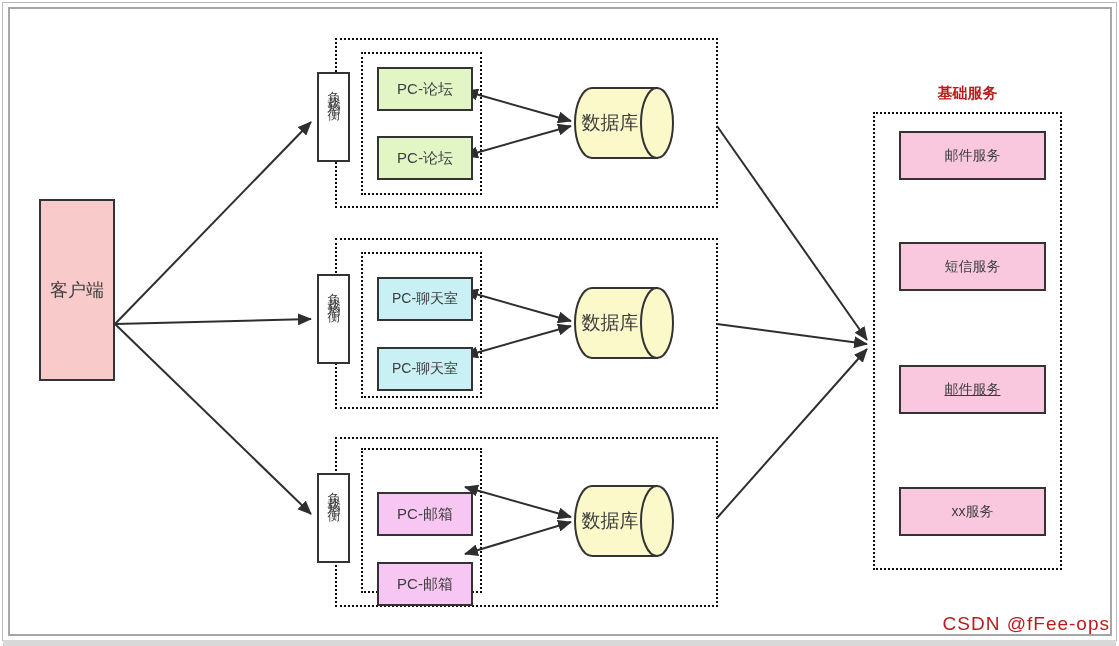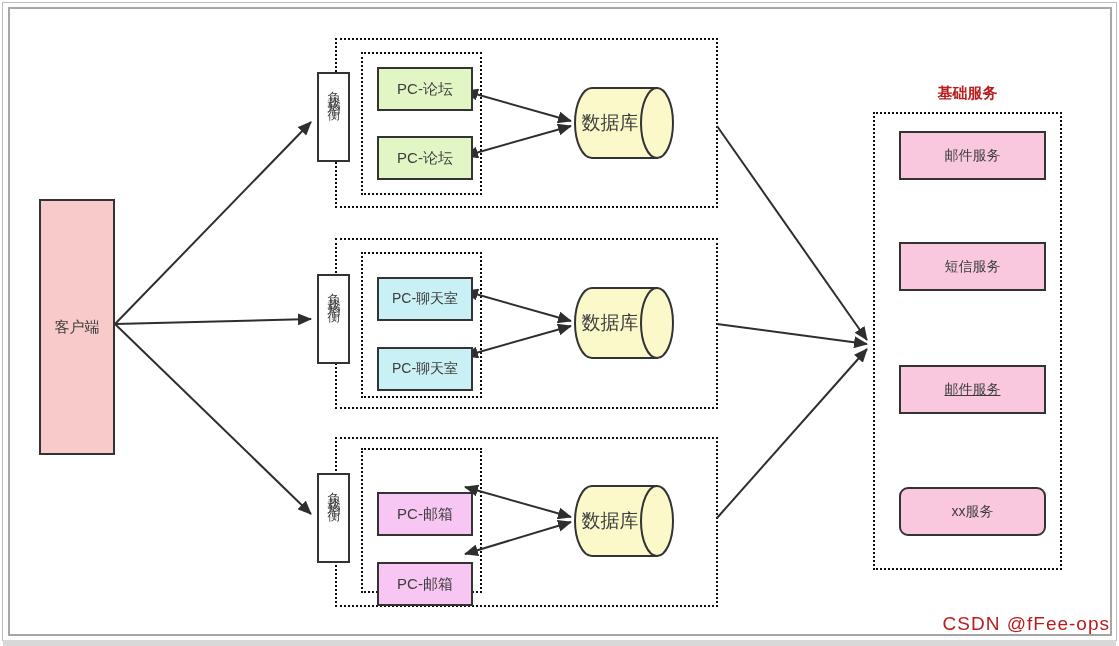--- a/index.html
+++ b/index.html
@@ -16,21 +16,21 @@
   
   svg.overlay{position:absolute;left:0;top:0;z-index:1;}
   .arrow{stroke:#2e2e2e;stroke-width:2;marker-end:url(#arrow);}
   .arrow2{stroke:#2e2e2e;stroke-width:2;marker-start:url(#arrow);marker-end:url(#arrow);}
   .cyl-body,.cyl-cap{fill:#fbf9ca;stroke:#333;stroke-width:2;}
   
   .node{position:absolute;z-index:2;display:flex;align-items:center;justify-content:center;
         border:2px solid #333;box-sizing:border-box;font-size:15px;}
   .dashed{position:absolute;z-index:0;border:2px dotted #0c0c0c;box-sizing:border-box;}
   
-  .client{left:39px;top:199px;width:76px;height:256px;background:#f8cbca;font-size:15px;}
+  .client{left:39px;top:199px;width:76px;height:182px;background:#f8cbca;font-size:18px;}
   
   .lb{width:33px;height:90px;background:#fff;font-size:13px;
       writing-mode:vertical-rl;text-orientation:upright;letter-spacing:6px;
       padding-top:6px;justify-content:flex-start;}
   .lb1{left:317px;top:72px;}
   .lb2{left:317px;top:274px;}
   .lb3{left:317px;top:473px;}
   
   .outer1{left:335px;top:38px;width:383px;height:170px;}
   .outer2{left:335px;top:238px;width:383px;height:171px;}
@@ -48,21 +48,21 @@
   .pc31{top:464px;} .pc32{top:534px;}
   
   .db-label{position:absolute;z-index:2;left:577px;width:66px;height:26px;
             display:flex;align-items:center;justify-content:center;font-size:19px;}
   .db1{top:110px;} .db2{top:310px;} .db3{top:508px;}
   
   .svc-title{position:absolute;z-index:2;left:873px;top:84px;width:189px;text-align:center;
              font-size:15px;font-weight:bold;color:#b91c1c;}
   .svc-panel{left:873px;top:112px;width:189px;height:458px;}
   .svc{left:899px;width:147px;height:49px;background:#f9c8de;font-size:14px;z-index:2;}
-  .svc1{top:131px;} .svc2{top:242px;} .svc3{top:365px;text-decoration:underline;} .svc4{top:487px;border-radius:9px;}
+  .svc1{top:131px;} .svc2{top:242px;} .svc3{top:365px;text-decoration:underline;} .svc4{top:487px;}
   
   .watermark{position:absolute;right:9px;bottom:11px;z-index:3;
              font-size:19px;color:#b91c1c;letter-spacing:1px;}
 </style>
 </head>
 <body>
 
 <svg class="overlay" width="1119" height="646" viewBox="0 0 1119 646">
   <defs>
     <marker id="arrow" markerUnits="userSpaceOnUse" markerWidth="14" markerHeight="12" viewBox="0 0 14 12" refX="13" refY="6" orient="auto-start-reverse">

